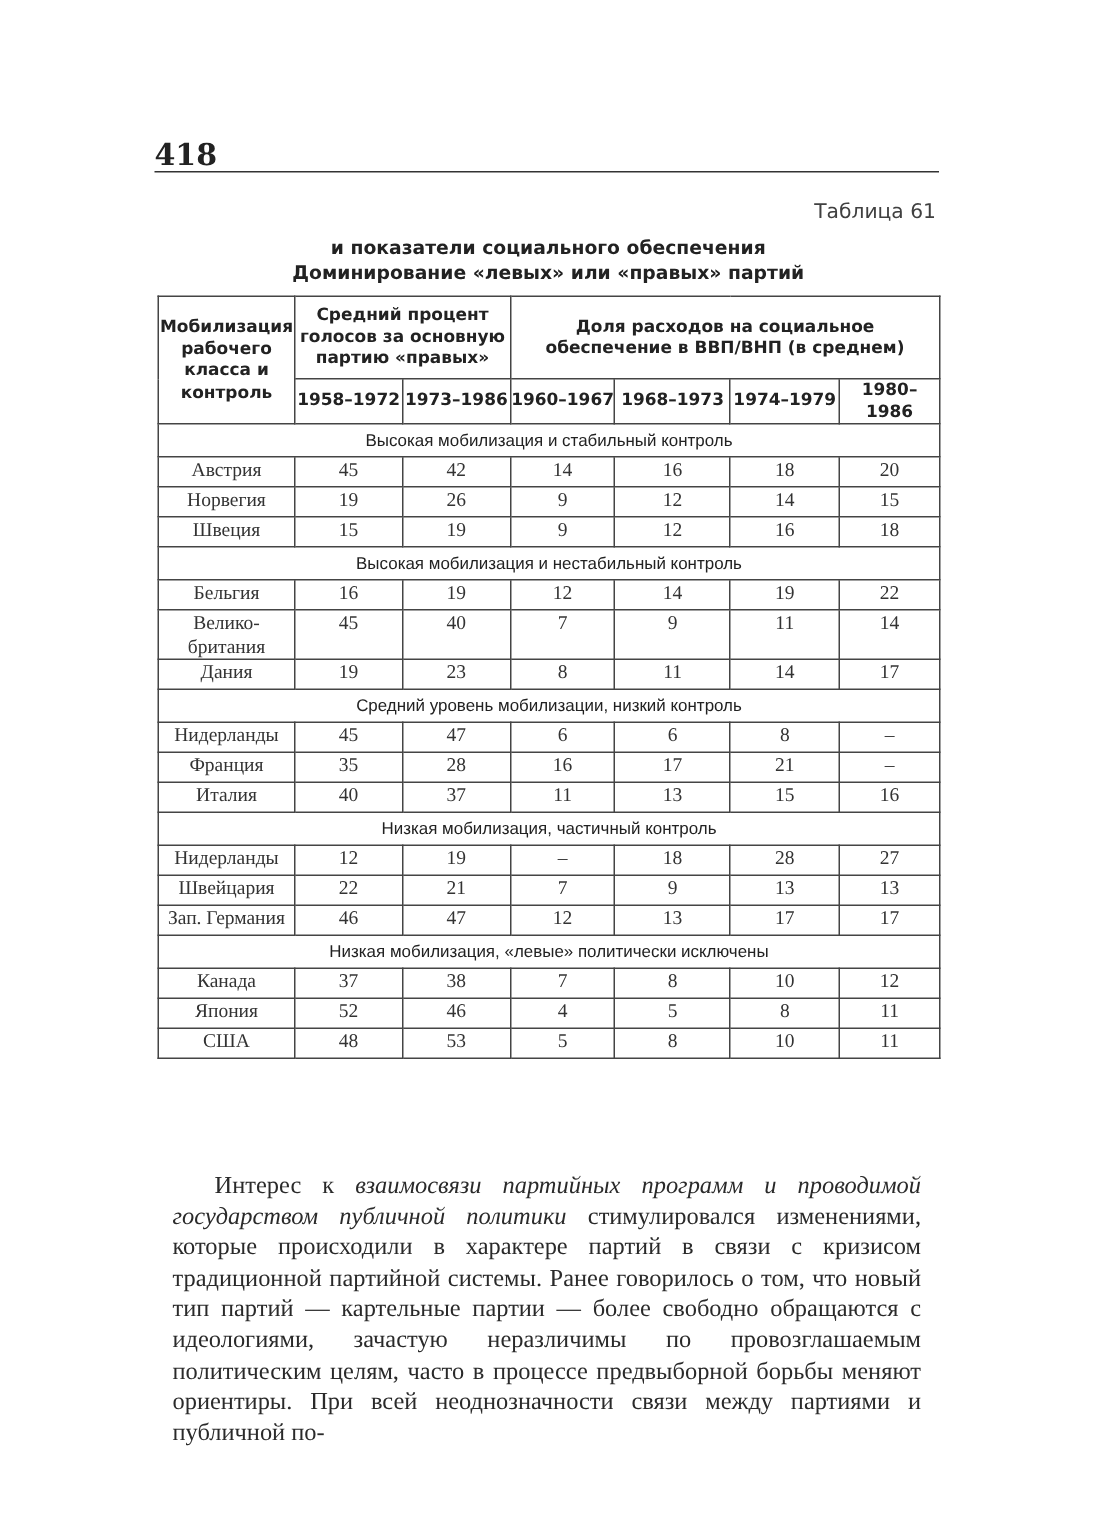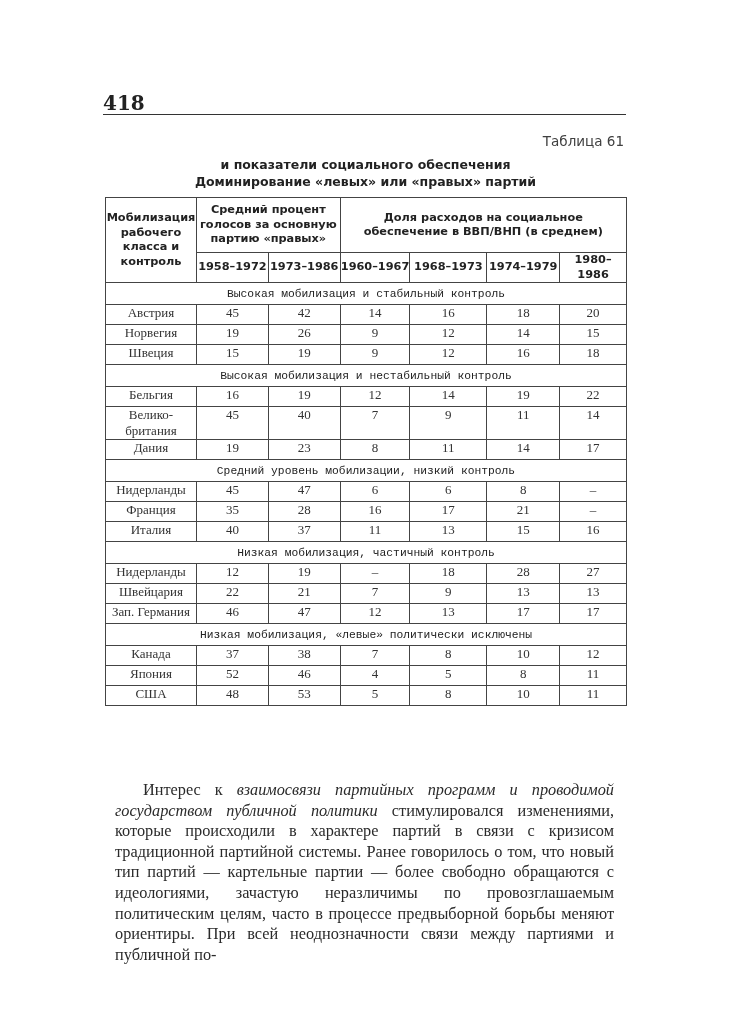--- a/index.html
+++ b/index.html
@@ -7,21 +7,21 @@
   .running-head { position:absolute; left:103px; top:88px; width:523px; height:26px; border-bottom:1.5px solid #333; }
   .page-num { position:absolute; left:0; top:3px; font-family:"DejaVu Serif", serif; font-weight:bold; font-size:20px; color:#222; }
   .chapter { position:absolute; right:0; top:3px; font-family:"DejaVu Sans", sans-serif; font-size:14.5px; color:#333; letter-spacing:-0.2px; }
   .table-label { position:absolute; right:105px; top:133px; font-family:"DejaVu Sans", sans-serif; font-size:13.5px; color:#404040; }
   .table-title { position:absolute; left:105px; width:521px; top:156px; text-align:center; font-family:"DejaVu Sans", sans-serif; font-weight:bold; font-size:12.5px; line-height:17px; color:#222; }
   table.data { position:absolute; left:105px; top:197px; width:522px; border-collapse:collapse; font-family:"Liberation Serif", serif; font-size:13px; color:#333; }
   table.data td, table.data th { border:1.2px solid #444; padding:0; }
   table.data th { font-family:"DejaVu Sans", sans-serif; font-weight:bold; font-size:11.3px; line-height:14.5px; color:#222;margin-left:20px; }
   .h-main { height:55px; }
   .h-years th { height:22px; font-size:11.5px; }
-  td.group { text-align:center; font-family:Liberation Mono, monospace; font-size:11.3px; height:21px; color:#222; }
+  td.group { text-align:center; font-family:Liberation Sans, sans-serif; font-size:11.3px; height:21px; color:#222; }
   td.country { padding-left:4px; text-align:center; vertical-align:top; padding-top:3px; height:19px; line-height:16px; }
   td.num { text-align:center; vertical-align:top; padding-top:3px; line-height:16px; }
   .body-text { position:absolute; left:103px; top:768px; width:523px; font-family:"Liberation Serif", serif; font-size:16.3px; line-height:20.6px; color:#2a2a2a; text-align:justify; }
   .body-text p { margin:12px; text-indent:28px; }
   .body-text em { font-style:italic; }
 </style>
 </head>
 <body>
 
 <div class="running-head">

